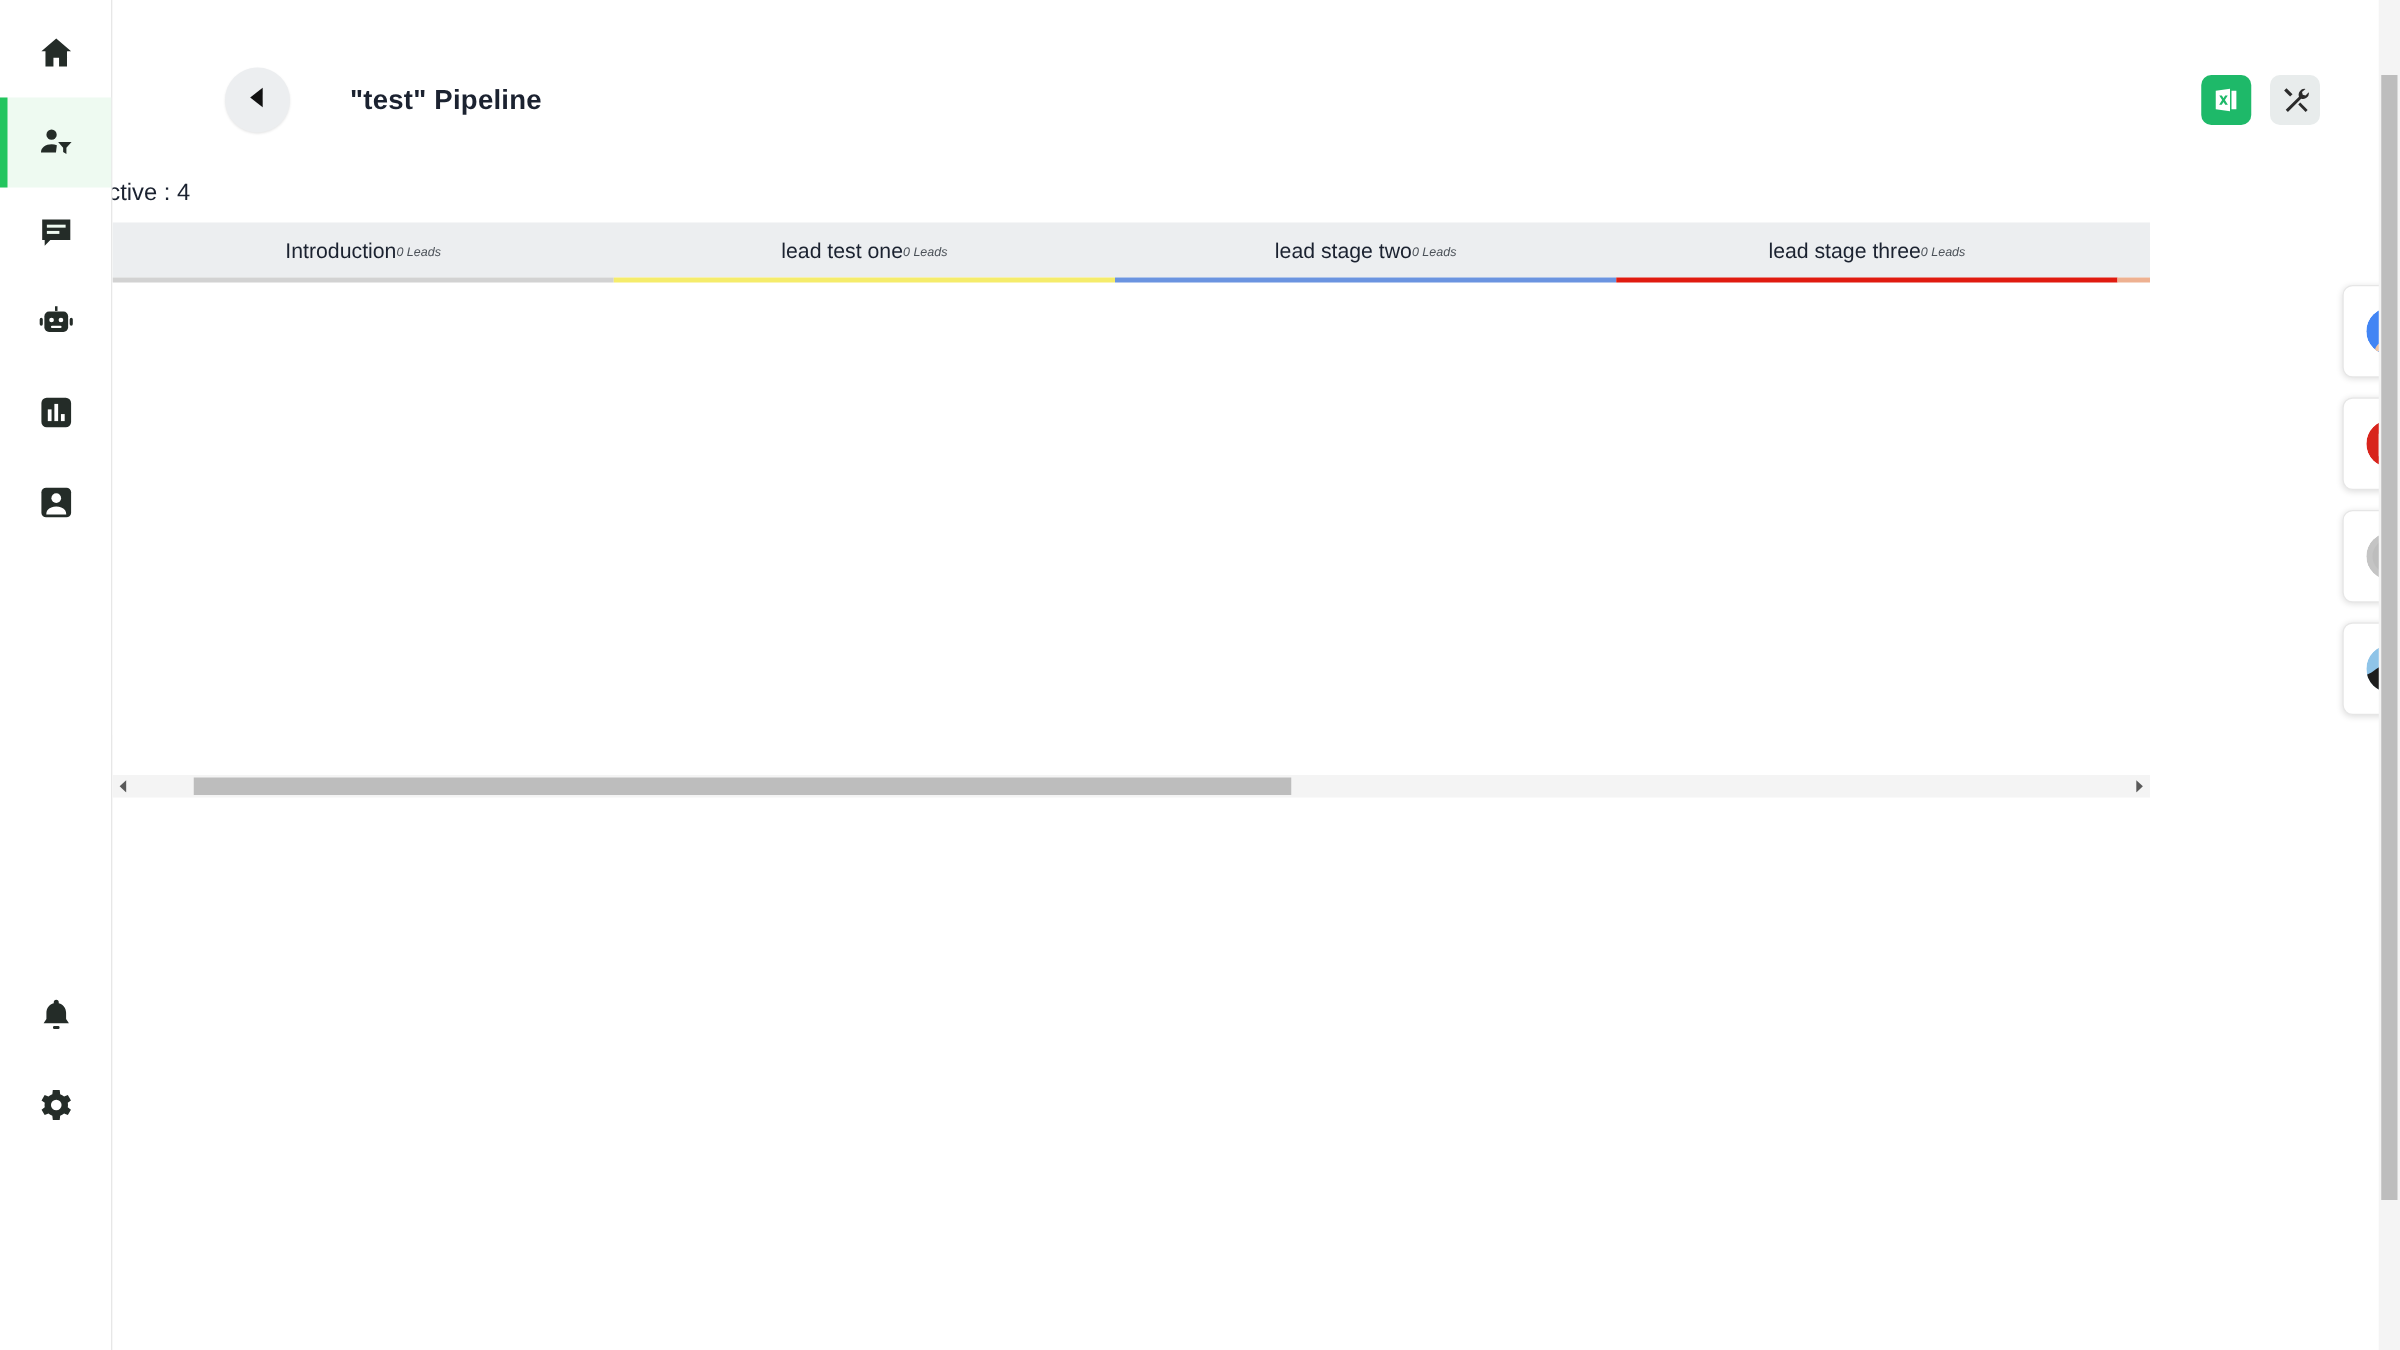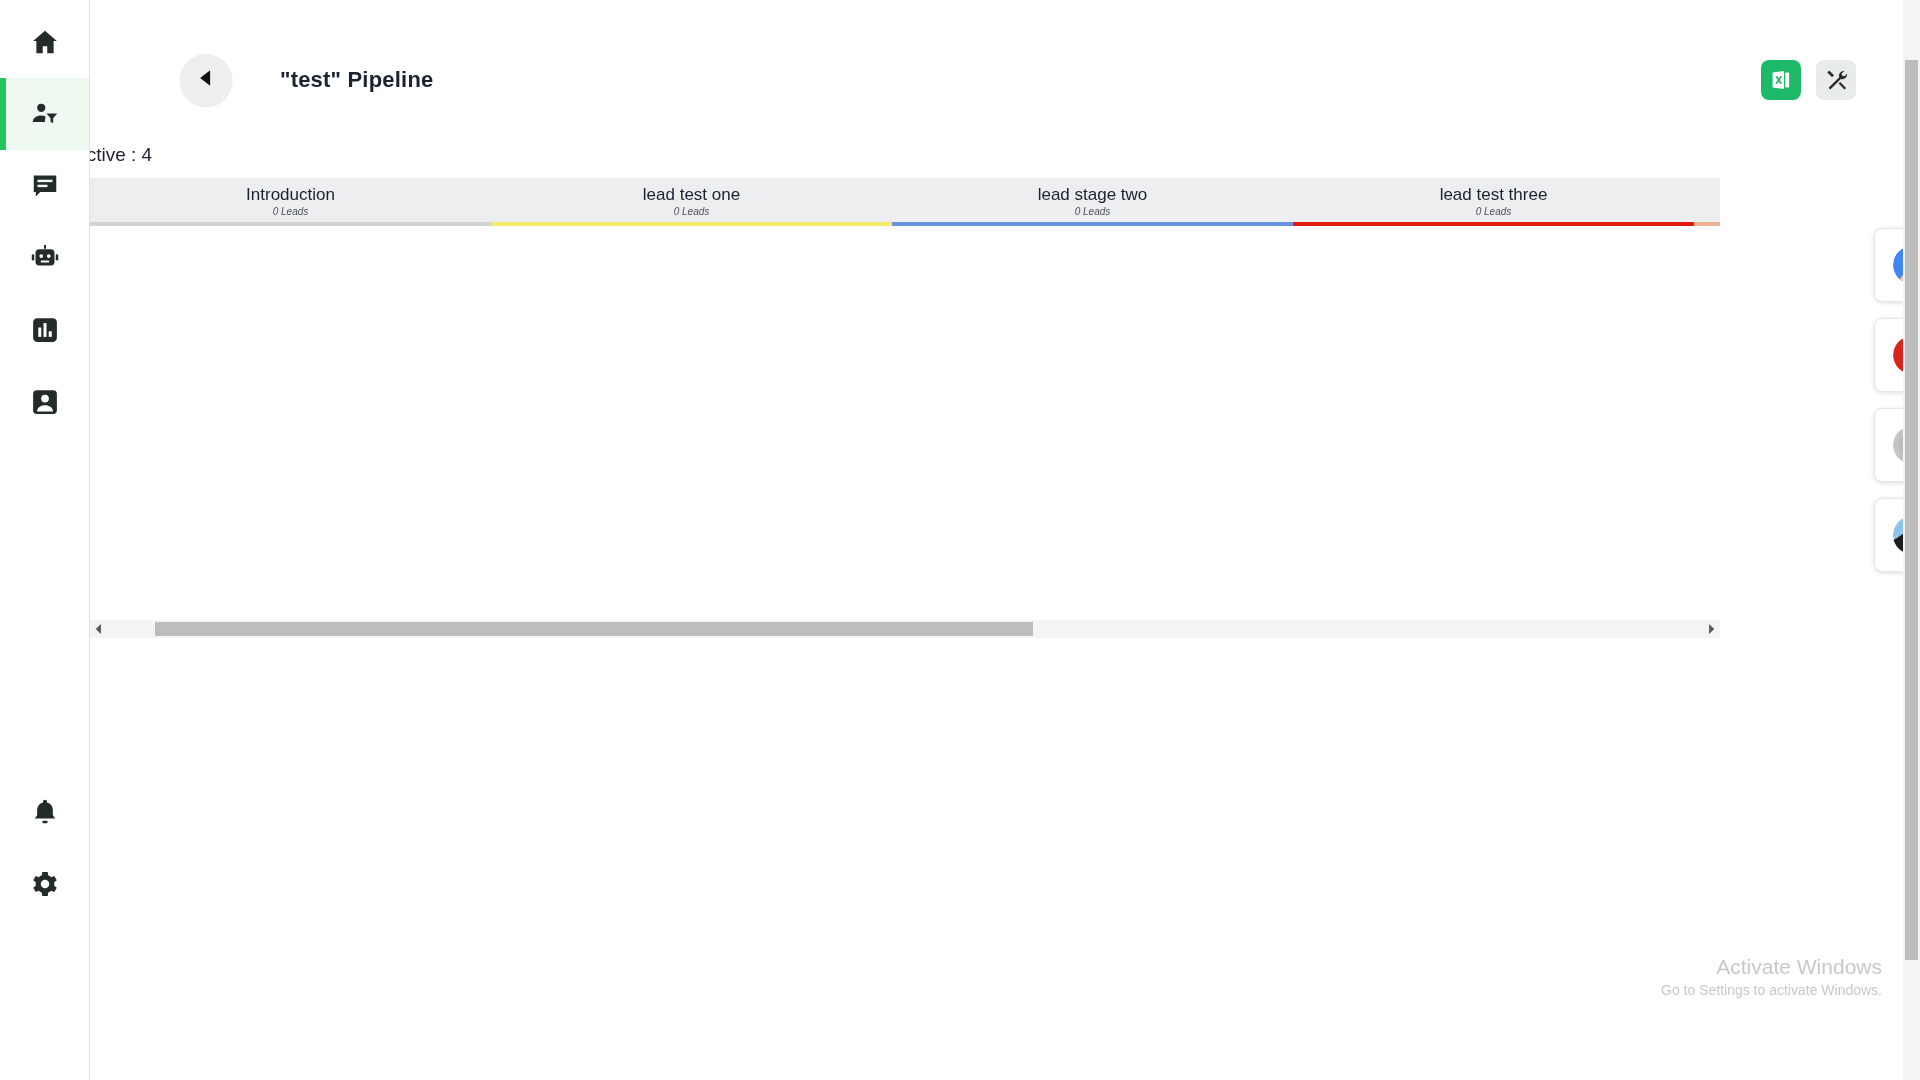--- a/index.html
+++ b/index.html
@@ -83,21 +83,21 @@
   .board-wrap {
     position:absolute; left:0; top:178px;
     width:1630px; height:460px;
   }
   .stage-head-row {
     display:flex; width:100%;
     background:#eceef0; height:44px;
   }
   .stage-head {
     flex:1 1 0; min-width:0;
-    display:flex; flex-direction:column; align-items:center; justify-content:center;
+    display:flex; flex-direction:row; align-items:center; justify-content:center;
     padding-top:2px;
   }
   .stage-name { font-size:17px; color:#1b2230; line-height:1.15; white-space:nowrap; }
   .stage-leads { font-size:10px; color:#4b5158; margin-top:2px;font-style:italic; }
   .stage-bar-row { display:flex; width:100%; height:4px; }
   .stage-bar { flex:1 1 0; height:4px; }
   .stage-bar.tail { flex:0 0 26px; }
 
   .board-body {
     width:100%; height:362px;
@@ -301,21 +301,21 @@
         </div>
         <div class="stage-head">
           <div class="stage-name">lead test one</div>
           <div class="stage-leads">0 Leads</div>
         </div>
         <div class="stage-head">
           <div class="stage-name">lead stage two</div>
           <div class="stage-leads">0 Leads</div>
         </div>
         <div class="stage-head">
-          <div class="stage-name">lead test three</div>
+          <div class="stage-name">lead stage three</div>
           <div class="stage-leads">0 Leads</div>
         </div>
         <div class="stage-head" style="flex:0 0 26px"></div>
       </div>
 
       <div class="stage-bar-row">
         <div class="stage-bar" style="background: rgb(210, 210, 210);"></div>
         <div class="stage-bar" style="background: rgb(245, 236, 107);"></div>
         <div class="stage-bar" style="background: rgb(107, 148, 224);"></div>
         <div class="stage-bar" style="background: rgb(224, 27, 16);"></div>
@@ -384,23 +384,19 @@
         <div class="avatar">
           <svg viewBox="0 0 38 38">
             <circle cx="19" cy="19" r="19" fill="#8fc4e8"></circle>
             <path d="M0 24c6-2 10-8 16-8s10 7 22 5v17H0z" fill="#1d1d1d"></path>
             <circle cx="28" cy="10" r="3.4" fill="#f4f4f4"></circle>
           </svg>
         </div>
       </div>
     </div>
 
-    <div class="watermark">
-      <div class="wm-title">Activate Windows</div>
-      <div class="wm-sub">Go to Settings to activate Windows.</div>
-    </div>
   </section>
 
   <div class="vscroll">
     <div class="vs-thumb"></div>
   </div>
 
 </div>
 
 </body></html>

